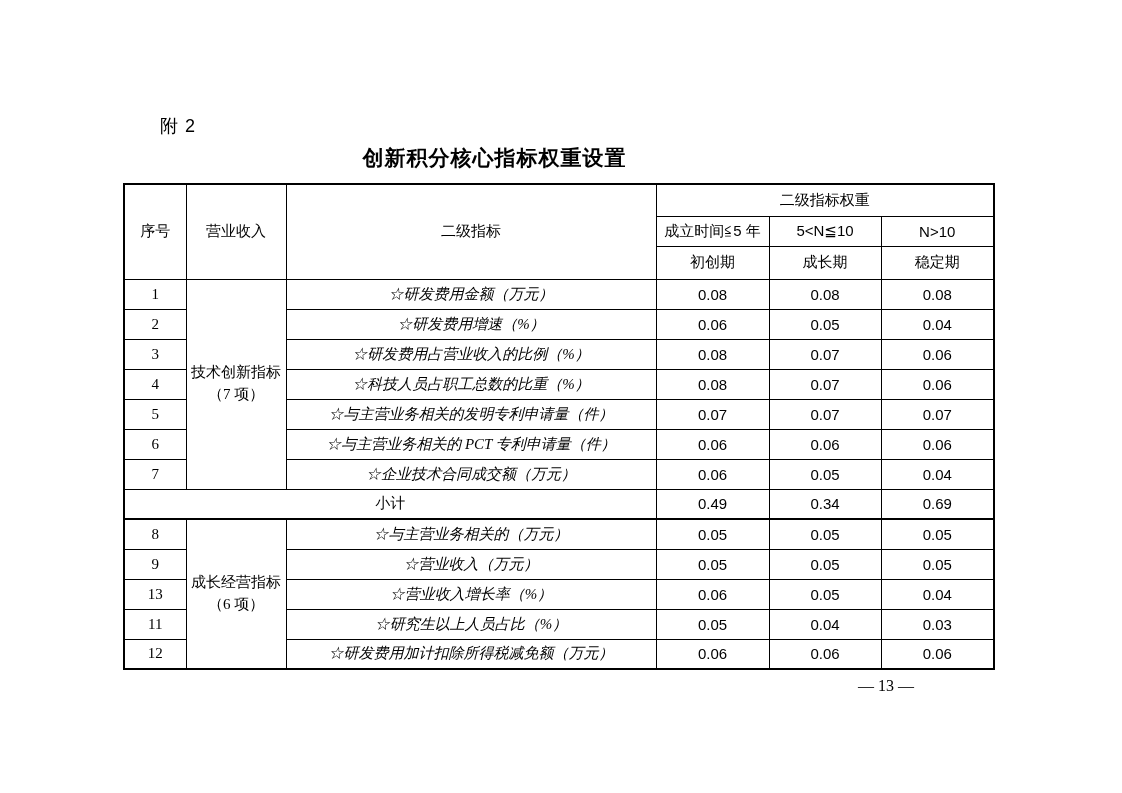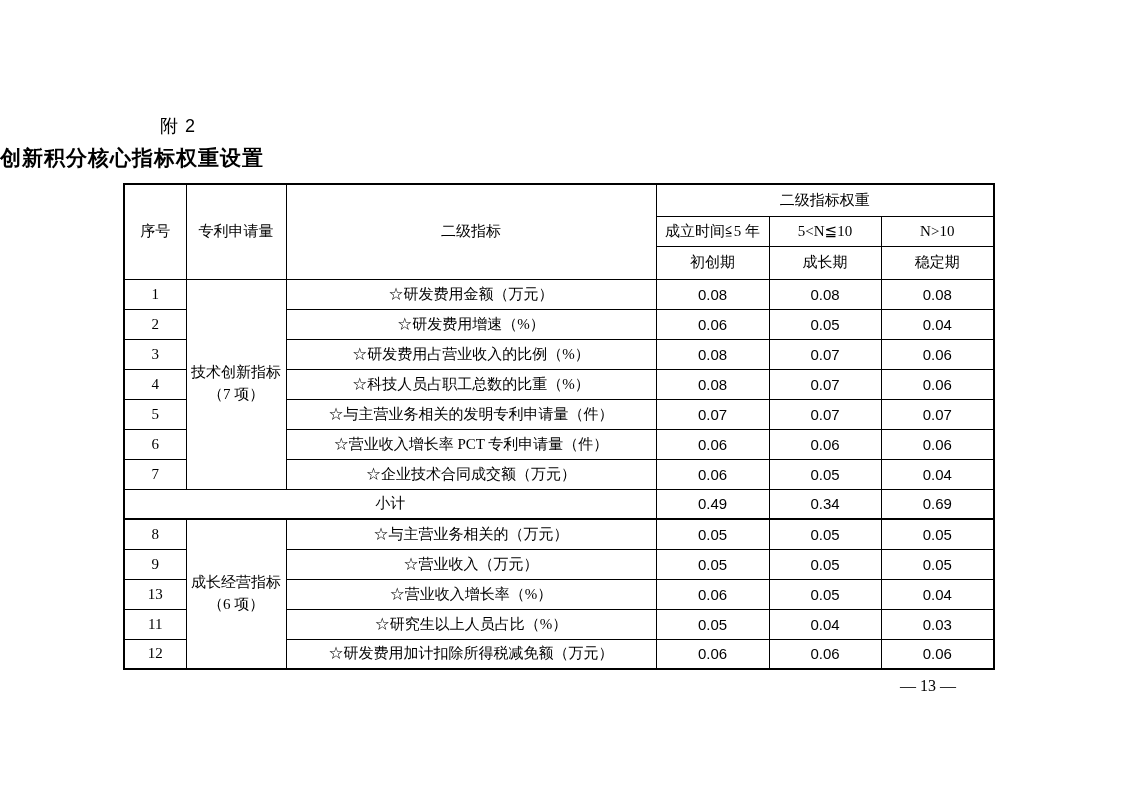--- a/index.html
+++ b/index.html
@@ -26,21 +26,21 @@
     font-family: Liberation Sans, sans-serif;
     font-weight: 500;
     letter-spacing: 1px;
     margin-left: 33px;
   }
   .doc-title {
     position: absolute;
     left: 0;
     top: 144px;
     width: 989px;
-    text-align: left;
+    text-align: center;
     font-size: 21px;
     font-weight: bold;
     font-family: "Liberation Sans", sans-serif;
     letter-spacing: 1px;
   }
   table.weights-table {
     position: absolute;
     left: 123px;
     top: 183px;
     width: 870px;
@@ -53,56 +53,57 @@
     border: 1px solid #000;
     padding: 0;
     font-size: 15px;
     font-weight: normal;
     text-align: center;
     vertical-align: middle;
     overflow: hidden;
     white-space: nowrap;
   }
   table.weights-table th {
-    font-family: Liberation Serif, serif;
+    font-family: Liberation Sans, sans-serif;
   }
   tr.hdr-row-1 { height: 32px; }
   tr.hdr-row-2 { height: 30px; }
   tr.hdr-row-3 { height: 33px; }
   tr.body-row  { height: 30px; }
   td.seq-cell {
     font-family: "Liberation Serif", serif;
   }
   td.group-cell {
     font-family: "Liberation Serif", serif;
     line-height: 1.45;
     white-space: normal;
     margin-left: 16px;
   }
   td.indicator-cell {
     text-align: left;
     padding-left: 5px;
     font-family: "Liberation Serif", serif;
+    font-style: italic;
   }
   td.weight-cell {
     font-family: Liberation Sans, sans-serif;
   }
   td.subtotal-cell {
     font-family: Liberation Serif, serif;
     margin-top: 46px;
   }
   tr.subtotal-row td {
     border-bottom: 2px solid #000;
   }
   .page-number {
     position: absolute;
     left: 858px;
     top: 677px;
     width: 140px;
-    text-align: center;
+    text-align: left;
     font-size: 16px;
     font-family: "Liberation Serif", serif;
   }
 </style>
 </head>
 <body>
 
 <div class="page">
 
   <div class="attachment-label">附 2</div>
@@ -114,21 +115,21 @@
       <col style="width:62px">
       <col style="width:100px">
       <col style="width:370px">
       <col style="width:113px">
       <col style="width:112px">
       <col style="width:113px">
     </colgroup>
     <thead>
       <tr class="hdr-row-1">
         <th rowspan="3">序号</th>
-        <th rowspan="3">专利申请量</th>
+        <th rowspan="3">营业收入</th>
         <th rowspan="3">二级指标</th>
         <th colspan="3">二级指标权重</th>
       </tr>
       <tr class="hdr-row-2">
         <th>成立时间≦5 年</th>
         <th>5&lt;N≦10</th>
         <th>N&gt;10</th>
       </tr>
       <tr class="hdr-row-3">
         <th>初创期</th>
@@ -171,21 +172,21 @@
       </tr>
       <tr class="body-row">
         <td class="seq-cell">5</td>
         <td class="indicator-cell">☆与主营业务相关的发明专利申请量（件）</td>
         <td class="weight-cell">0.07</td>
         <td class="weight-cell">0.07</td>
         <td class="weight-cell">0.07</td>
       </tr>
       <tr class="body-row">
         <td class="seq-cell">6</td>
-        <td class="indicator-cell">☆营业收入增长率 PCT 专利申请量（件）</td>
+        <td class="indicator-cell">☆与主营业务相关的 PCT 专利申请量（件）</td>
         <td class="weight-cell">0.06</td>
         <td class="weight-cell">0.06</td>
         <td class="weight-cell">0.06</td>
       </tr>
       <tr class="body-row">
         <td class="seq-cell">7</td>
         <td class="indicator-cell">☆企业技术合同成交额（万元）</td>
         <td class="weight-cell">0.06</td>
         <td class="weight-cell">0.05</td>
         <td class="weight-cell">0.04</td>

